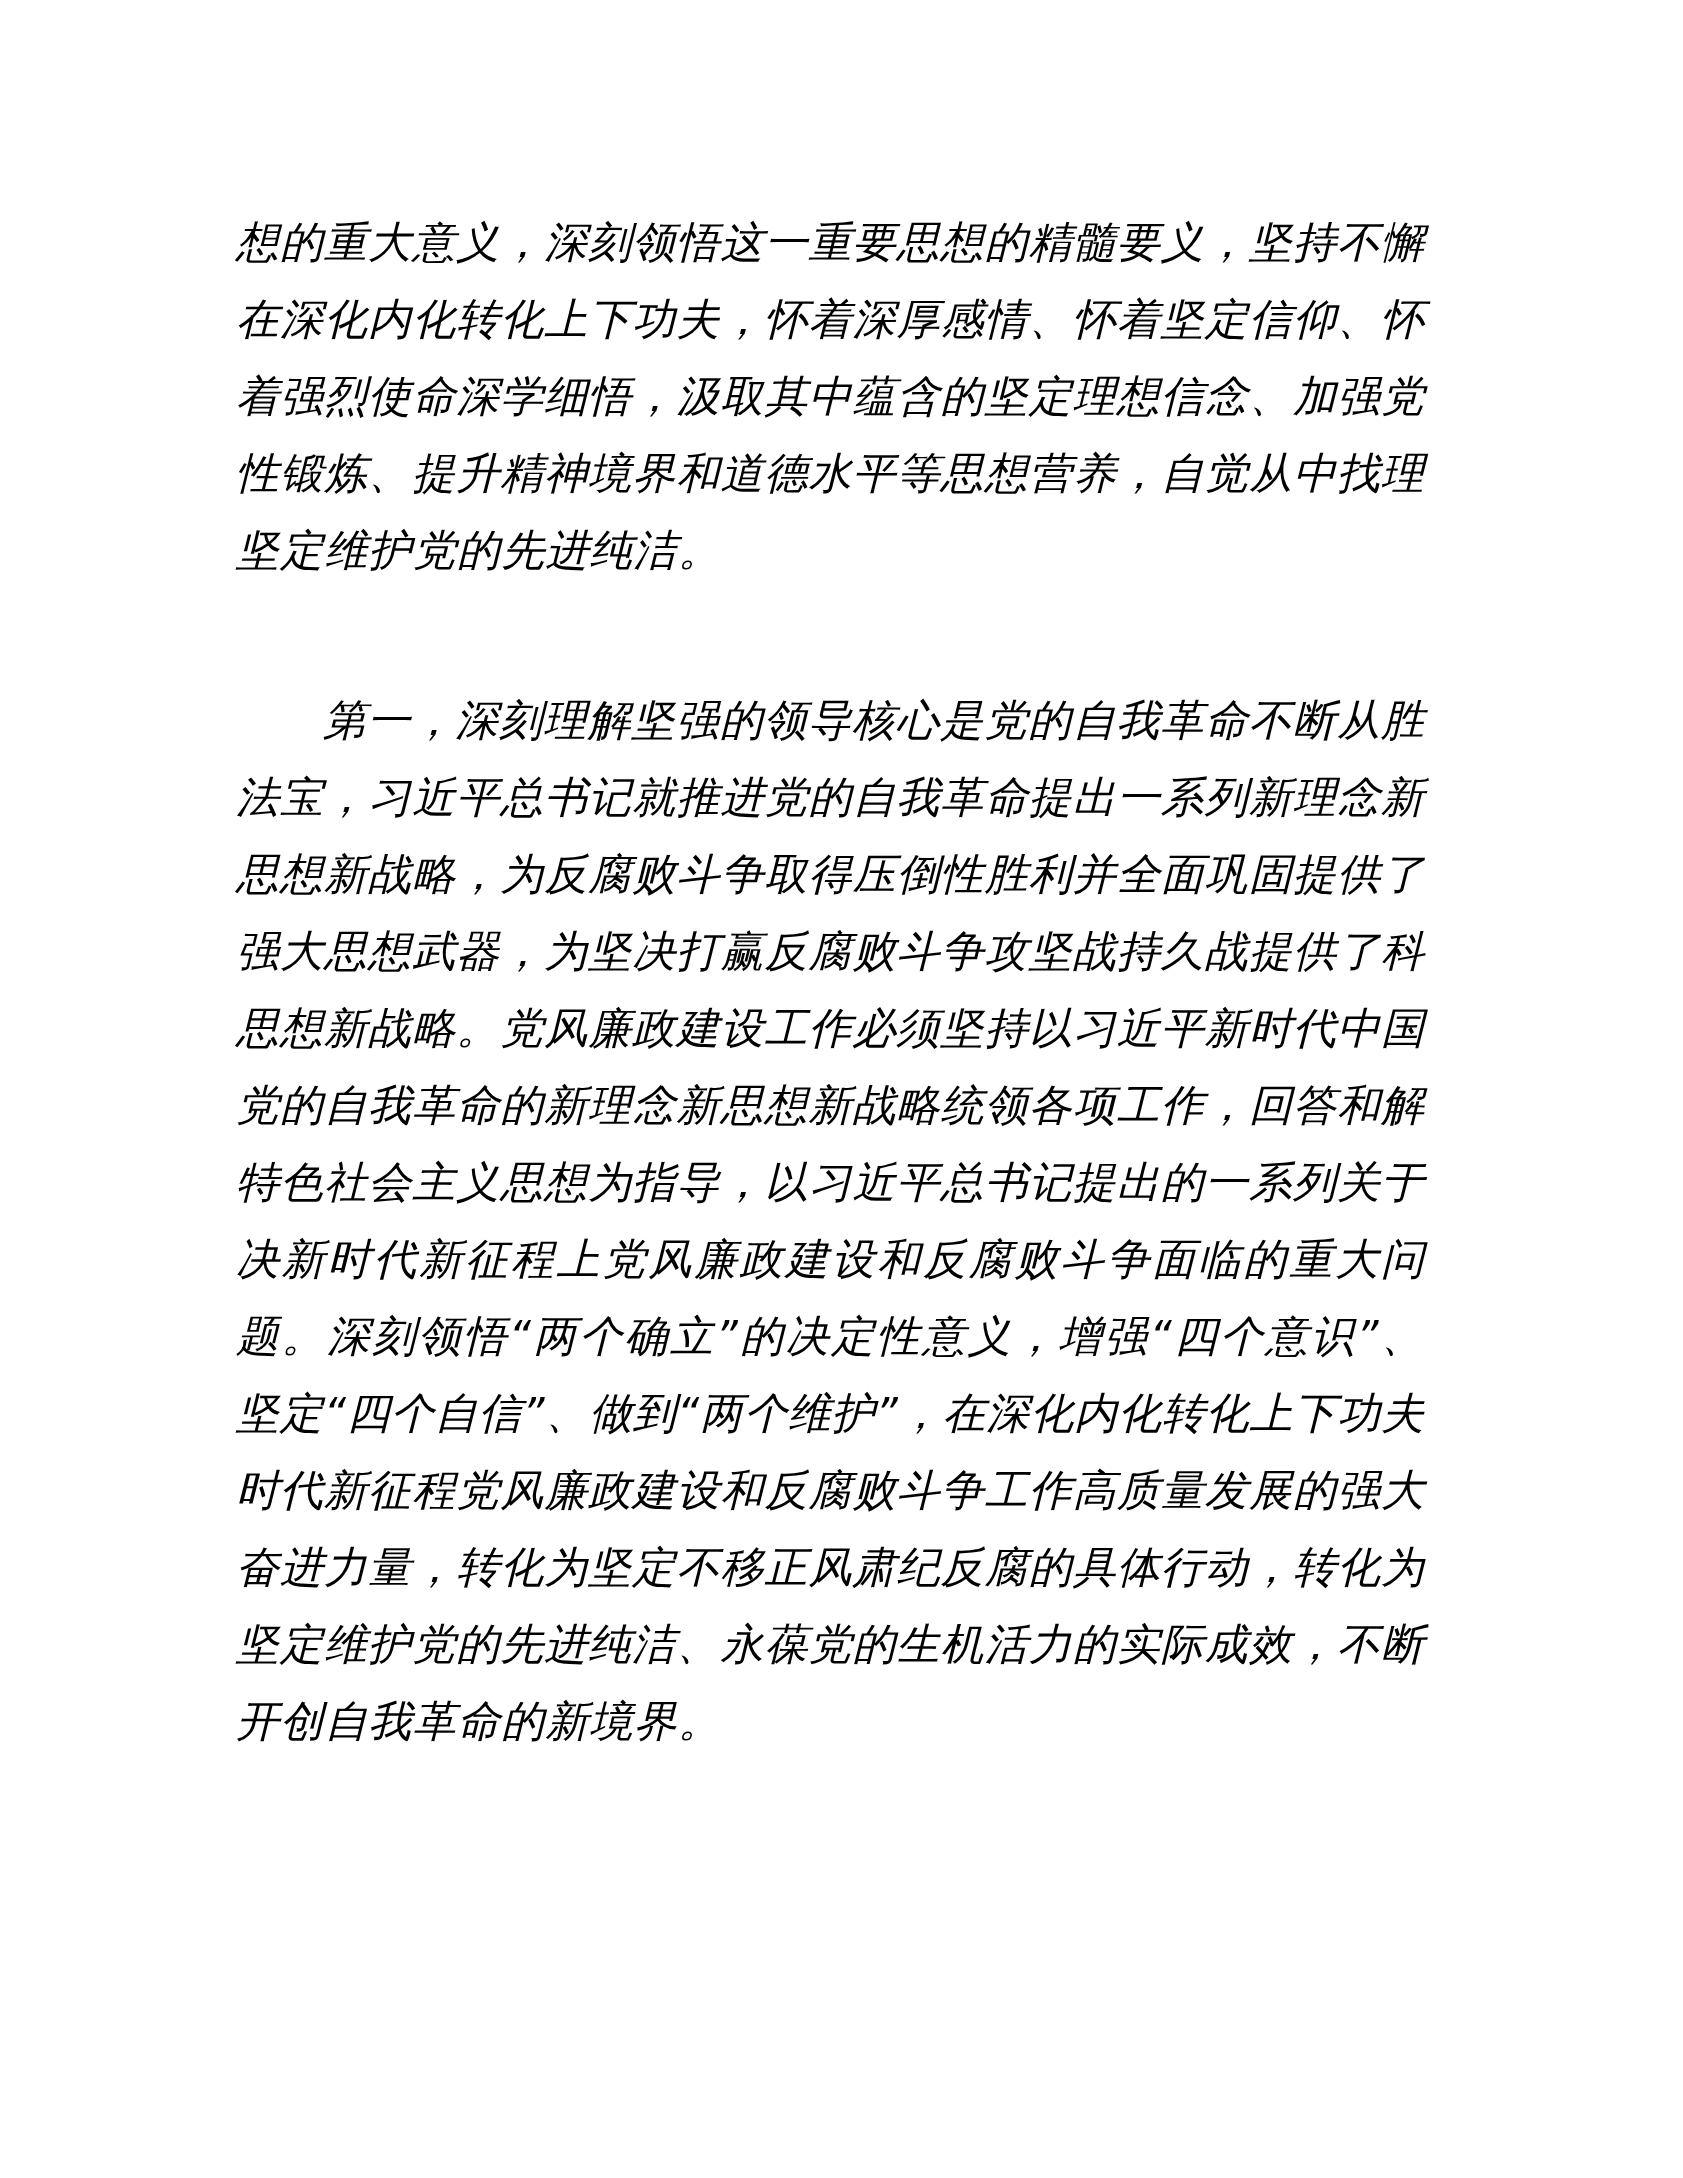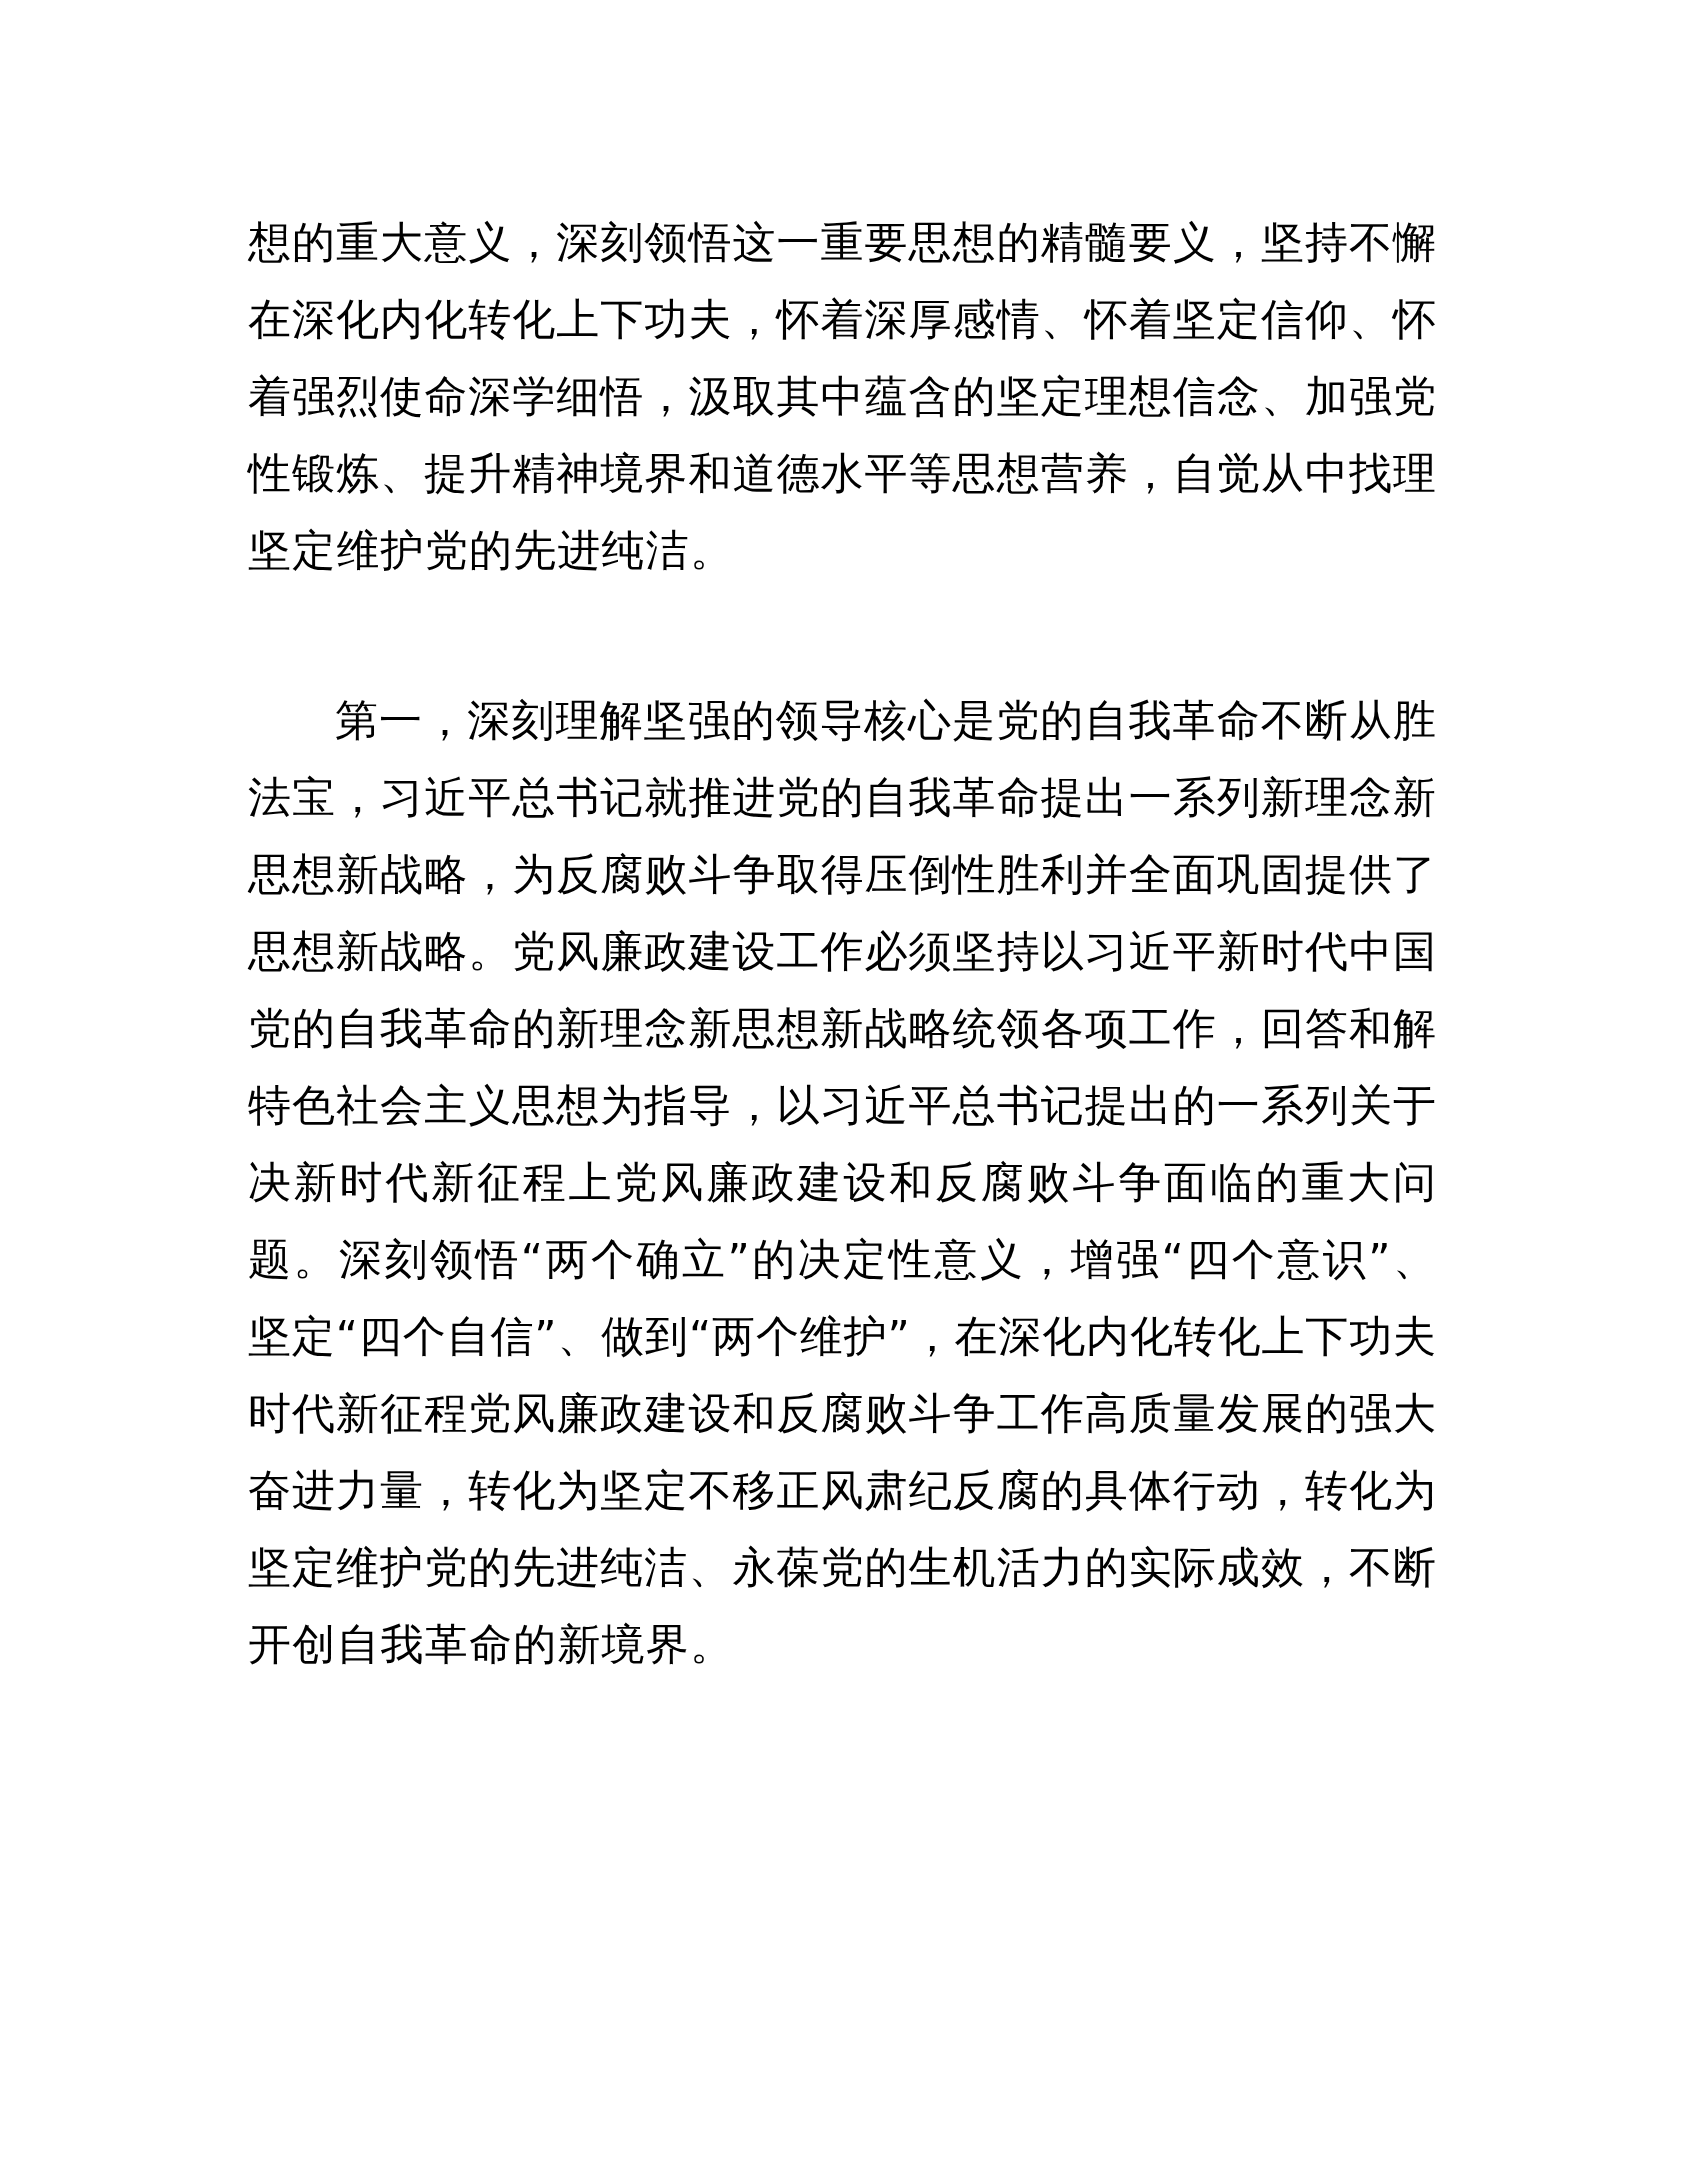--- a/index.html
+++ b/index.html
@@ -18,22 +18,23 @@
     .page {
       position: absolute;
       left: 0;
       top: 0;
       width: 1683px;
       height: 2178px;
       background: #ffffff;
     }
     .para {
       position: absolute;
-      left: 248px;
+      left: 236px;
       width: 1188px;
+      font-style: italic;
     }
     .line {
       display: block;
       height: 77px;
       line-height: 77px;
       font-size: 43px;
       white-space: nowrap;
       text-align: justify;
       text-align-last: justify;
       text-justify: inter-character;
@@ -58,20 +59,21 @@
     <span class="line">在深化内化转化上下功夫，怀着深厚感情、怀着坚定信仰、怀</span>
     <span class="line">着强烈使命深学细悟，汲取其中蕴含的坚定理想信念、加强党</span>
     <span class="line">性锻炼、提升精神境界和道德水平等思想营养，自觉从中找理</span>
     <span class="line last">坚定维护党的先进纯洁。</span>
   </div>
 
   <div class="para" style="top:682px;">
     <span class="line indent">第一，深刻理解坚强的领导核心是党的自我革命不断从胜</span>
     <span class="line">法宝，习近平总书记就推进党的自我革命提出一系列新理念新</span>
     <span class="line">思想新战略，为反腐败斗争取得压倒性胜利并全面巩固提供了</span>
+    <span class="line">强大思想武器，为坚决打赢反腐败斗争攻坚战持久战提供了科</span>
     <span class="line">思想新战略。党风廉政建设工作必须坚持以习近平新时代中国</span>
     <span class="line">党的自我革命的新理念新思想新战略统领各项工作，回答和解</span>
     <span class="line">特色社会主义思想为指导，以习近平总书记提出的一系列关于</span>
     <span class="line">决新时代新征程上党风廉政建设和反腐败斗争面临的重大问</span>
     <span class="line">题。深刻领悟“两个确立”的决定性意义，增强“四个意识”、</span>
     <span class="line">坚定“四个自信”、做到“两个维护”，在深化内化转化上下功夫</span>
     <span class="line">时代新征程党风廉政建设和反腐败斗争工作高质量发展的强大</span>
     <span class="line">奋进力量，转化为坚定不移正风肃纪反腐的具体行动，转化为</span>
     <span class="line">坚定维护党的先进纯洁、永葆党的生机活力的实际成效，不断</span>
     <span class="line last">开创自我革命的新境界。</span>

